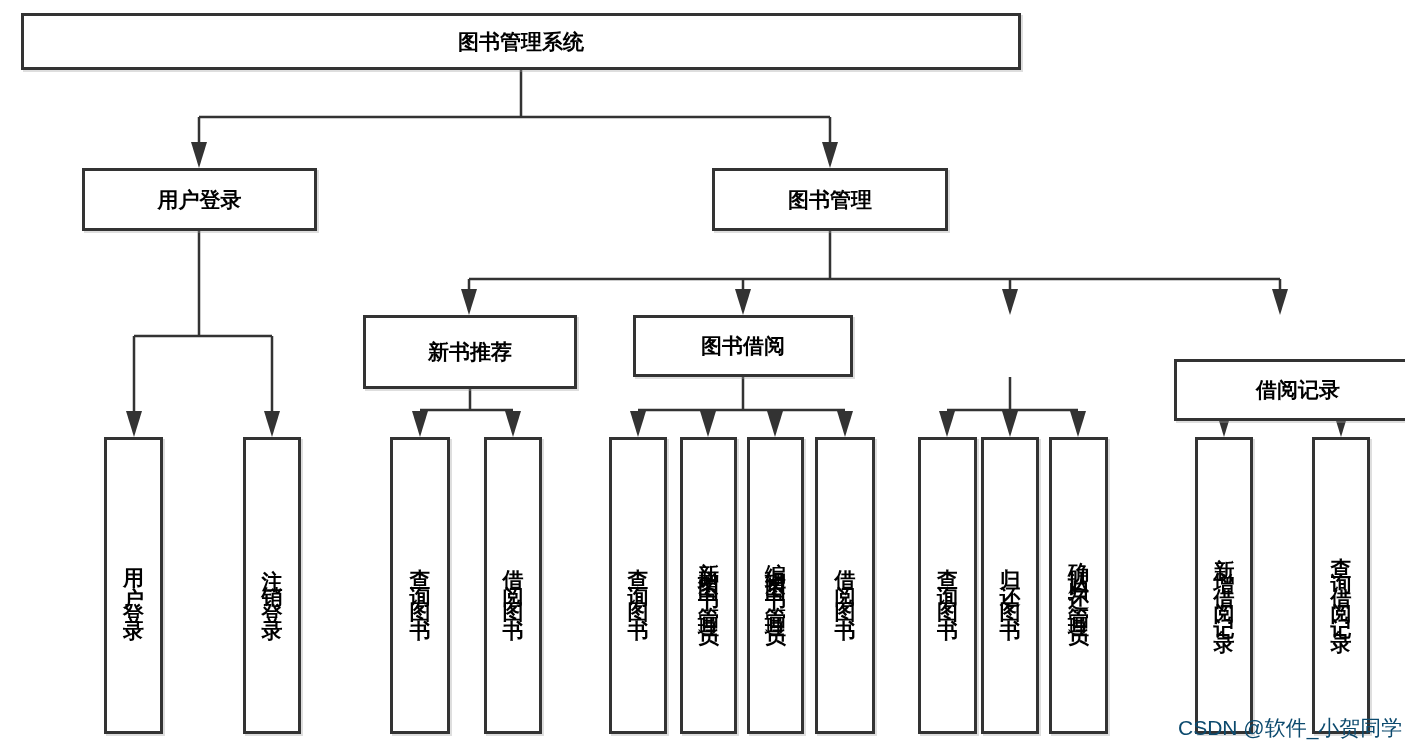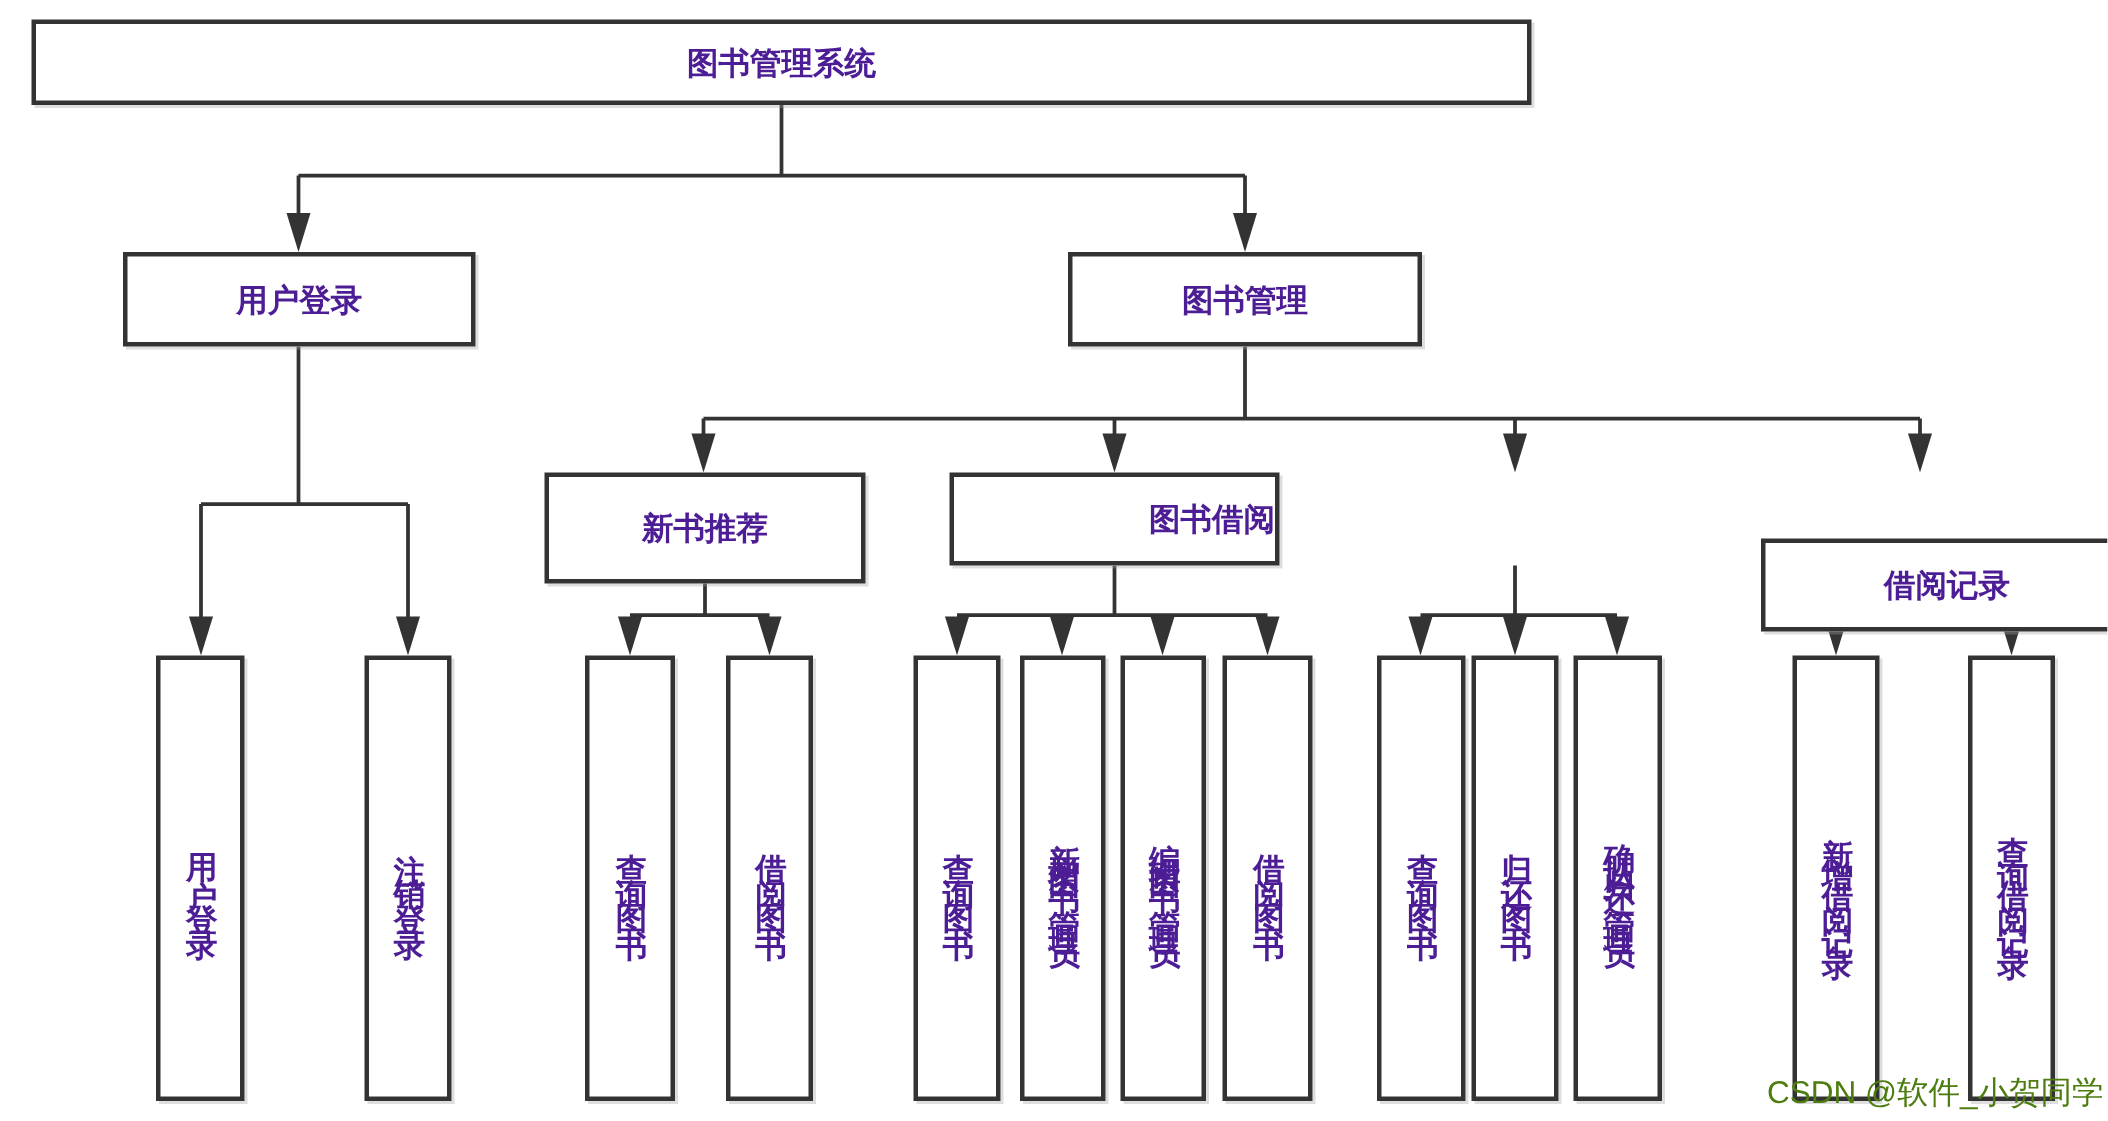--- a/index.html
+++ b/index.html
@@ -13,48 +13,48 @@
   }
   .wires { position: absolute; left: 0; top: 0; width: 1405px; height: 747px; }
   .node {
     position: absolute;
     box-sizing: border-box;
     border: 3px solid #333333;
     background: #ffffff;
     display: flex;
     align-items: center;
     justify-content: center;
-    color: #4c1d95;
+    color: #000000;
     font-size: 21px;
     font-weight: 600;
     box-shadow: 2px 2px 0 rgba(160,160,160,0.35);
   }
   .vlabel {
     writing-mode: vertical-rl;
     text-align: center;
     white-space: nowrap;
   }
   .ls4 { letter-spacing: 17px; }
   .ls6 { letter-spacing: 15px; }
   .ls9 { letter-spacing: 9px; }
   .watermark {
     position: absolute;
     left: 1178px;
     top: 714px;
     font-size: 21px;
-    color: #4d7c0f;
+    color: #0c4a6e;
     font-weight: 400;
     white-space: nowrap;
   }
   
   #n-root       { left: 21px;   top: 13px;  width: 1000px; height: 57px; }
   #n-user-login { left: 82px;   top: 168px; width: 235px;  height: 63px; }
   #n-book-mgmt  { left: 712px;  top: 168px; width: 236px;  height: 63px; }
   #n-new-rec    { left: 363px;  top: 315px; width: 214px;  height: 74px; }
-  #n-book-bor   { left: 633px;  top: 315px; width: 220px;  height: 62px; justify-content: flex-end; }
+  #n-book-bor   { left: 633px;  top: 315px; width: 220px;  height: 62px; }
   #n-cur-bor    { left: 903px;  top: 315px; width: 214px;  height: 62px; }
   #n-bor-rec    { left: 1174px; top: 315px; width: 248px;  height: 62px; margin-top: 44px; }
   .leaf { top: 437px; height: 297px; }
   #l-a1 { left: 104px;  width: 59px; }
   #l-a2 { left: 243px;  width: 58px; }
   #l-b1 { left: 390px;  width: 60px; }
   #l-b2 { left: 484px;  width: 58px; }
   #l-c1 { left: 609px;  width: 58px; }
   #l-c2 { left: 680px;  width: 57px; }
   #l-c3 { left: 747px;  width: 57px; }

